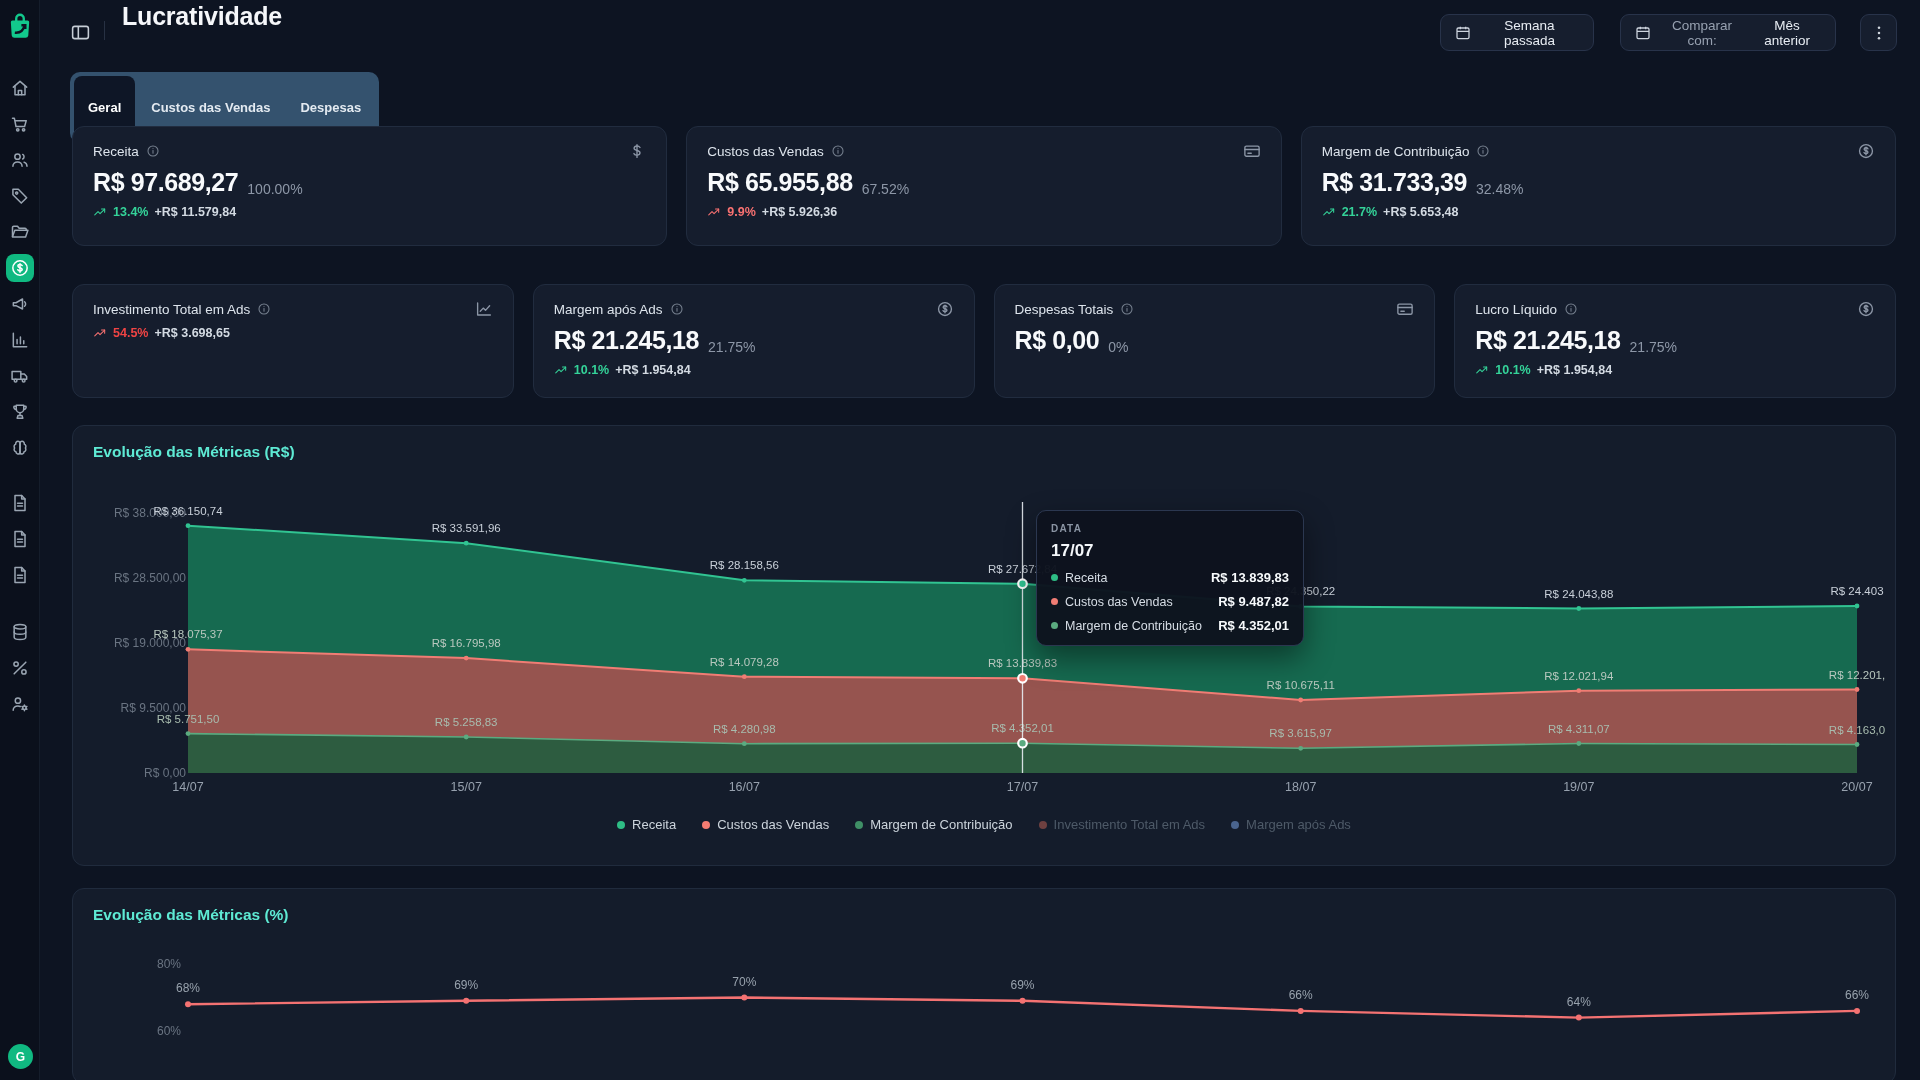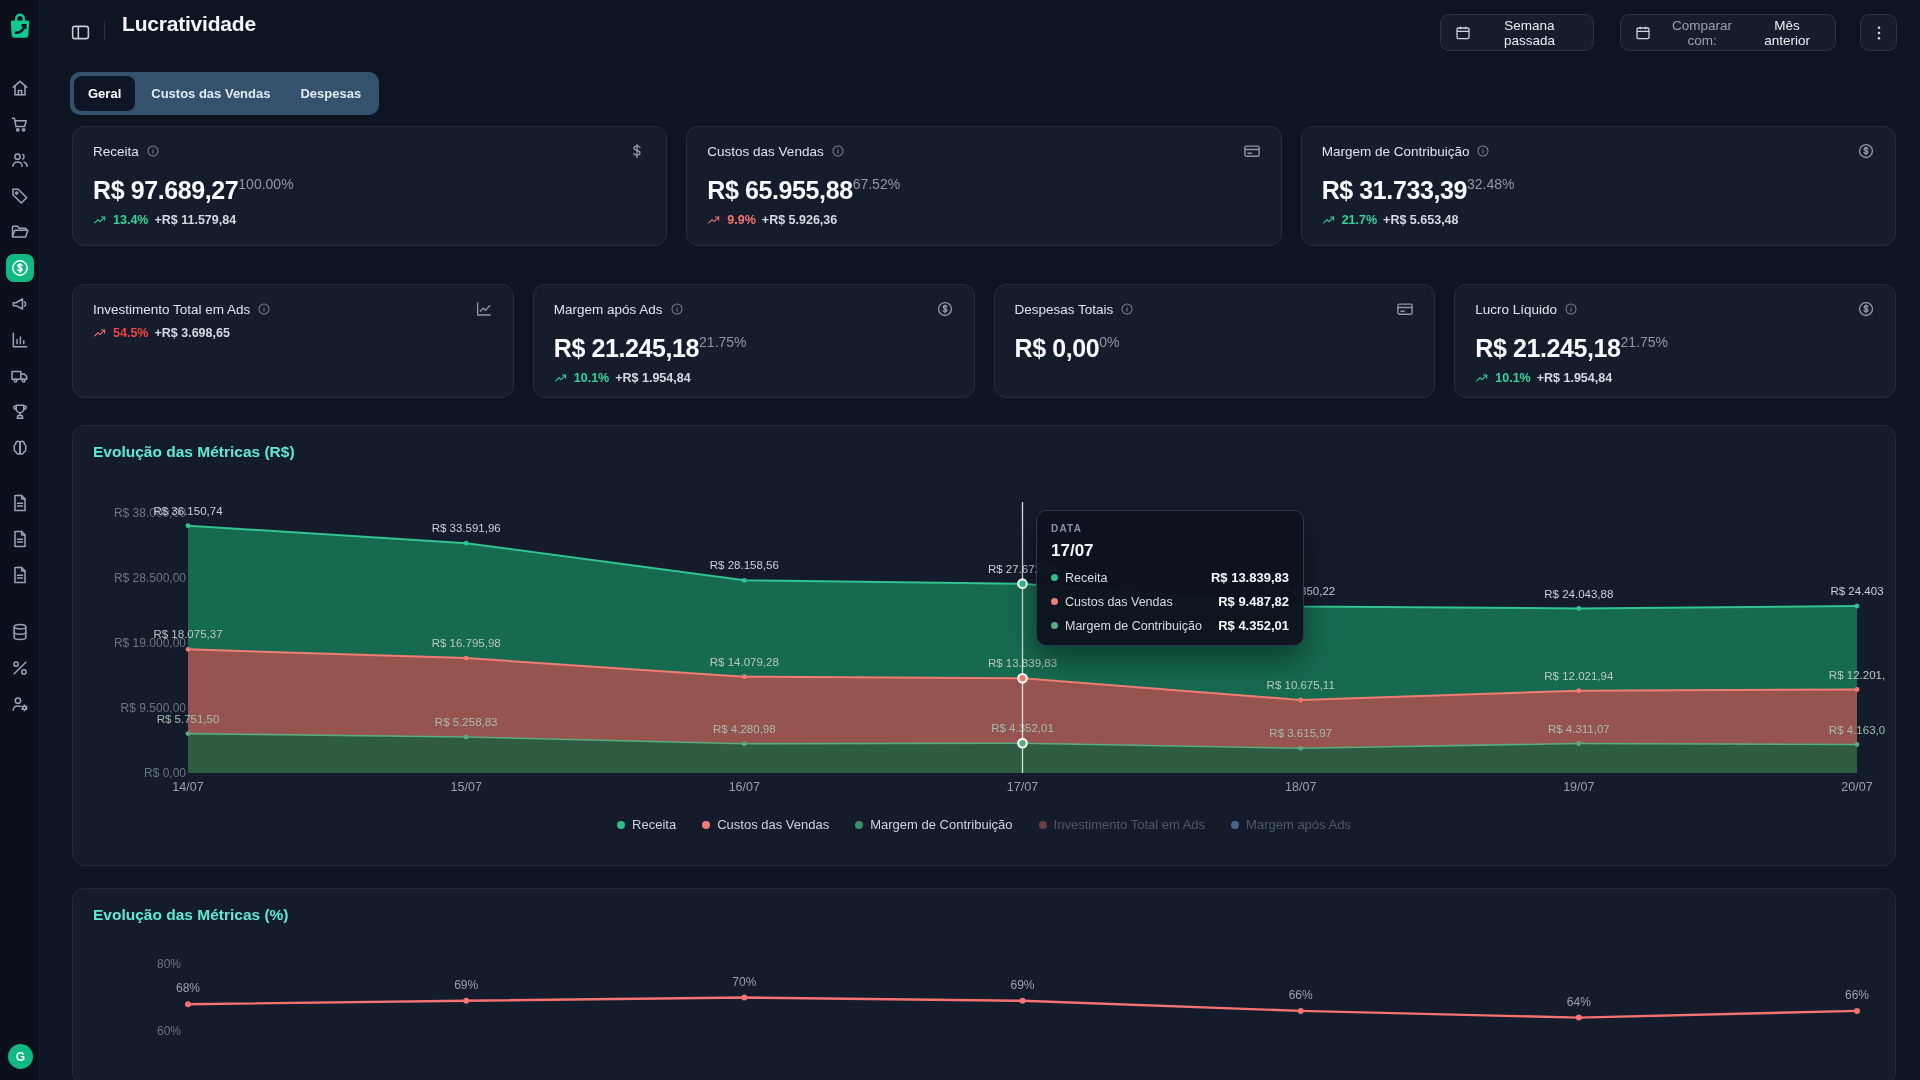--- a/index.html
+++ b/index.html
@@ -13,44 +13,44 @@
   .side-item{width:28px;height:28px;display:flex;align-items:center;justify-content:center;color:#9aa5b2;border-radius:8px;cursor:pointer}
   .side-item.gap1{margin-top:19px}
   .side-item.gap2{margin-top:21px}
   .side-item.active{background:#10b981;color:#fff}
   .side-item svg{width:20px;height:20px}
   .avatar{position:absolute;left:8px;bottom:11px;width:25px;height:25px;border-radius:50%;background:#10b981;color:#fff;display:flex;align-items:center;justify-content:center;font-size:12px;font-weight:700;cursor:pointer}
 
   
   .hdr-toggle{position:absolute;left:66px;top:18px;width:28px;height:28px;background:transparent;border:none;color:#c6cdd6;display:flex;align-items:center;justify-content:center;cursor:pointer}
   .hdr-divider{position:absolute;left:104px;top:21px;width:1px;height:19px;background:#273143}
-  h1{position:absolute;left:122px;top:12px;font-size:21px;font-weight:700;color:#f5f7fa;letter-spacing:-0.2px}
+  h1{position:absolute;left:122px;top:2px;font-size:25px;font-weight:700;color:#f5f7fa;letter-spacing:-0.2px}
   .hdr-btn{position:absolute;top:14px;height:37px;background:#161e2e;border:1px solid #28334a;border-radius:9px;display:flex;align-items:center;gap:9px;padding:0 14px;color:#e8edf3;font-size:13.5px;font-weight:500;font-family:inherit;cursor:pointer}
   #btn-period{left:1440px;width:154px}
   #btn-compare{left:1620px;width:216px}
   #btn-kebab{left:1860px;width:37px;justify-content:center;padding:0}
   .muted{color:#97a1b0}
   .hdr-btn svg{flex:none}
 
   
   .tabs{position:absolute;left:70px;top:72px;background:#34526e;border-radius:10px;padding:4px;display:flex;gap:2px}
-  .tab{border:none;background:transparent;color:#e3eaf1;font-size:13px;font-weight:600;padding:10px 14px;border-radius:8px;font-family:inherit;cursor:pointer}
+  .tab{border:none;background:transparent;color:#e3eaf1;font-size:13px;font-weight:600;padding:24px 14px;border-radius:8px;font-family:inherit;cursor:pointer}
   .tab.active{background:#0e1626;color:#fff}
 
   
   .kpi-grid{position:absolute;left:72px;width:1824px;display:grid;gap:19px}
   #kpi-row-1{top:126px;grid-template-columns:repeat(3,1fr)}
   #kpi-row-1 .kpi-card{height:120px}
   #kpi-row-2{top:284px;grid-template-columns:repeat(4,1fr)}
   #kpi-row-2 .kpi-card{height:114px}
   .kpi-card{background:#151d2d;border:1px solid #212c3f;border-radius:12px;padding:15px 20px}
   .kpi-top{display:flex;align-items:center;gap:7px;color:#7d8797}
   .kpi-label{font-size:13.5px;color:#dde4ec;font-weight:500}
   .kpi-icon{margin-left:auto;color:#8c96a6;display:flex}
-  .kpi-value-row{display:flex;align-items:flex-start;margin-top:16px}
+  .kpi-value-row{display:flex;align-items:flex-end;gap:9px;margin-top:8px}
   .kpi-value{font-size:25px;font-weight:700;color:#f8fafc;letter-spacing:-0.4px}
   .kpi-share{font-size:14px;color:#8d97a7}
   .kpi-trend{display:flex;align-items:flex-start;gap:6px;margin-top:8px;font-size:12.5px}
   .trend-pct{font-weight:700}
   .trend-amount{color:#d3dae2;font-weight:600}
 
   
   .panel{position:absolute;left:72px;width:1824px;background:#141c2b;border:1px solid #202b3d;border-radius:12px;overflow:hidden}
   #chart1-card{top:425px;height:441px}
   #chart2-card{top:888px;height:196px}

